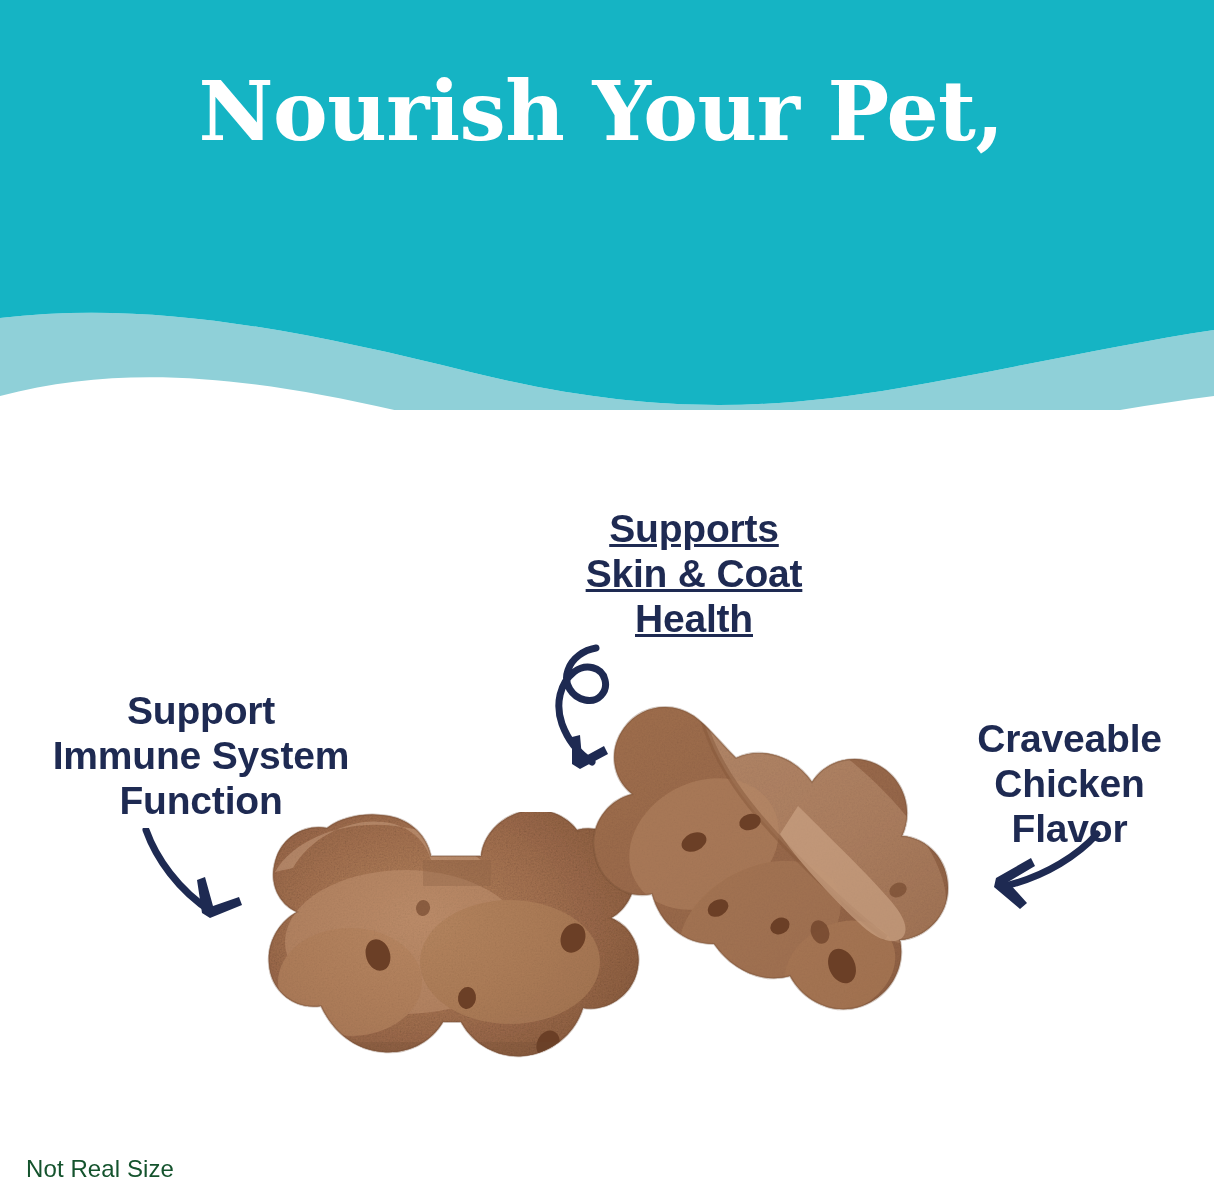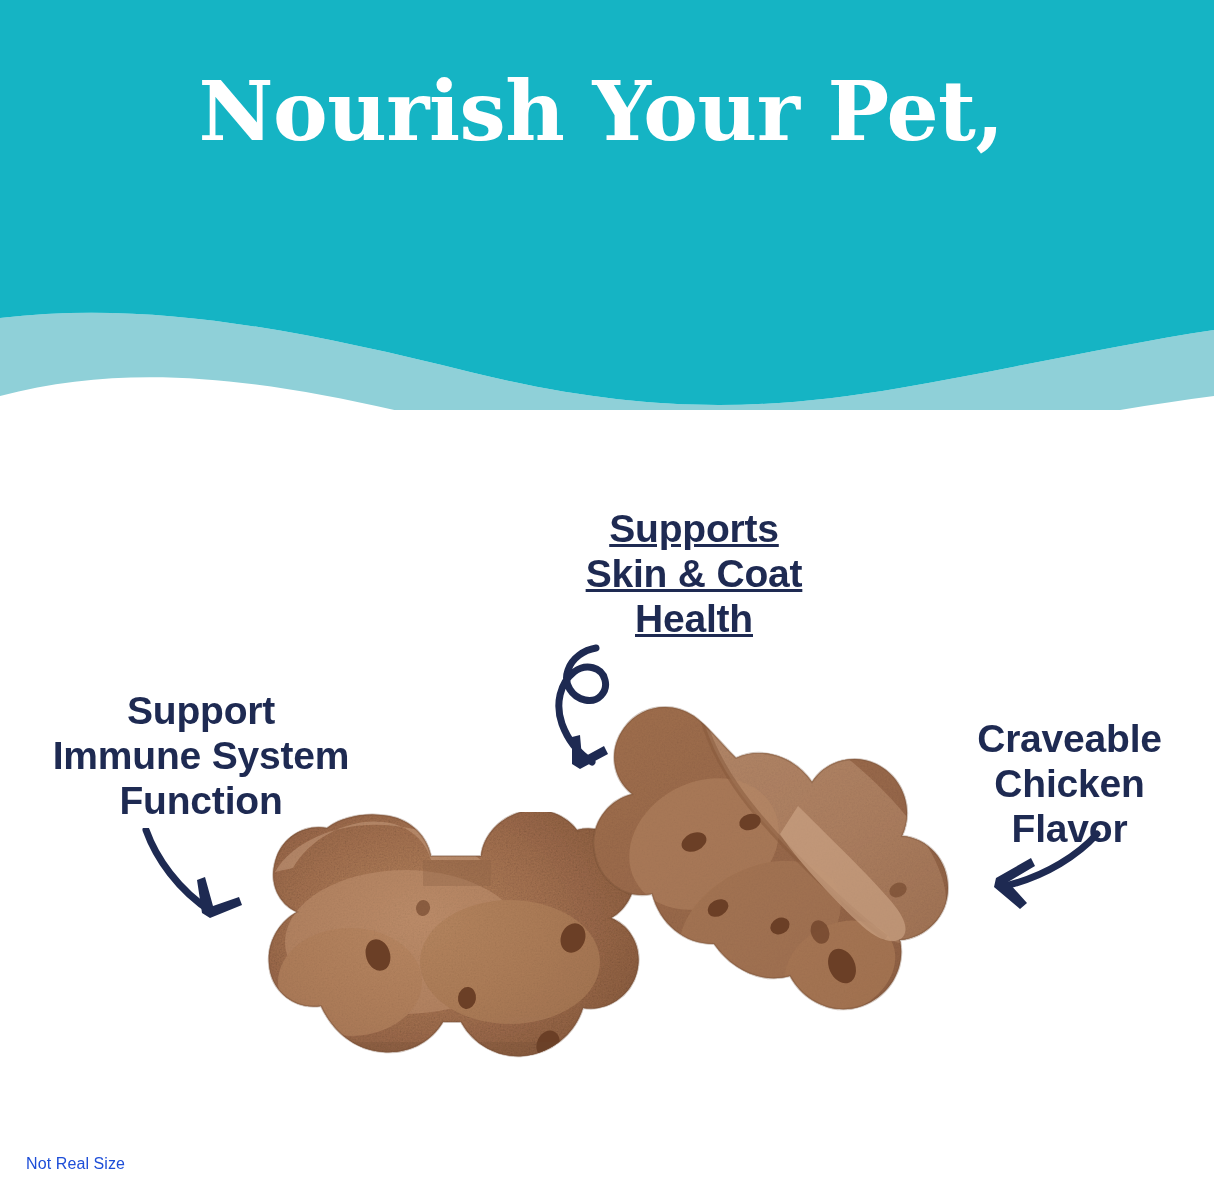--- a/index.html
+++ b/index.html
@@ -108,23 +108,23 @@
     width: 420px;
     height: 380px;
   }
   .treat-svg { display: block; width: 100%; height: 100%; }
 
   
   #footnote {
     position: absolute;
     left: 26px;
     top: 1155px;
-    color: #1d4ed8;
+    color: #14532d;
     font-family: "Liberation Sans", sans-serif;
-    font-size: 16px;
+    font-size: 24px;
     font-weight: normal;
     letter-spacing: 0.1px;
   }
 </style>
 </head>
 <body>
 
 <div id="page">
 
   <div id="header-band">

